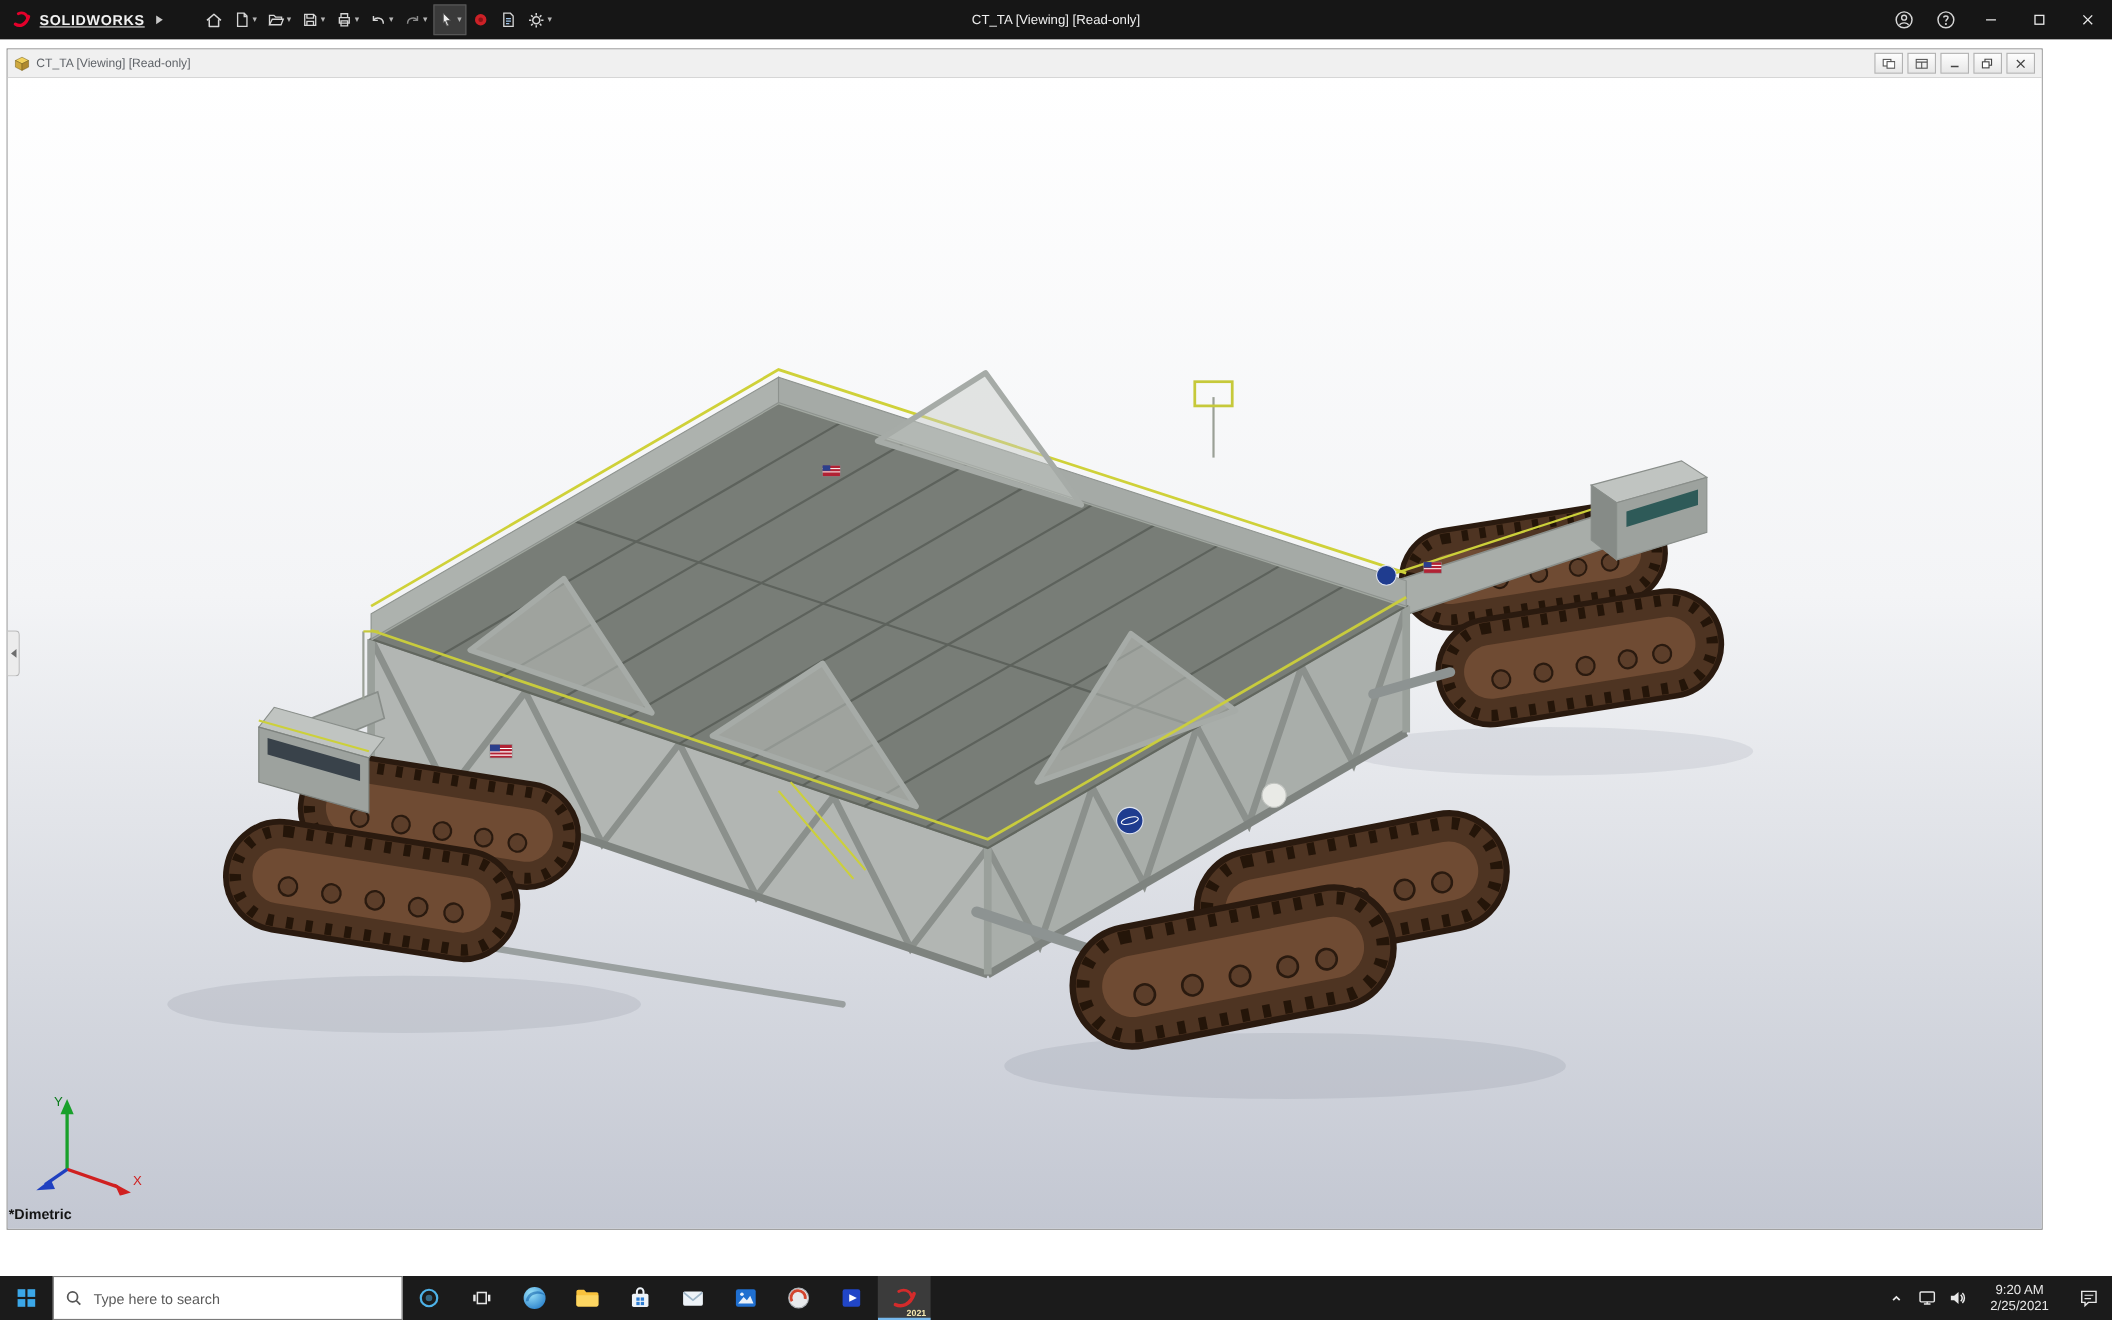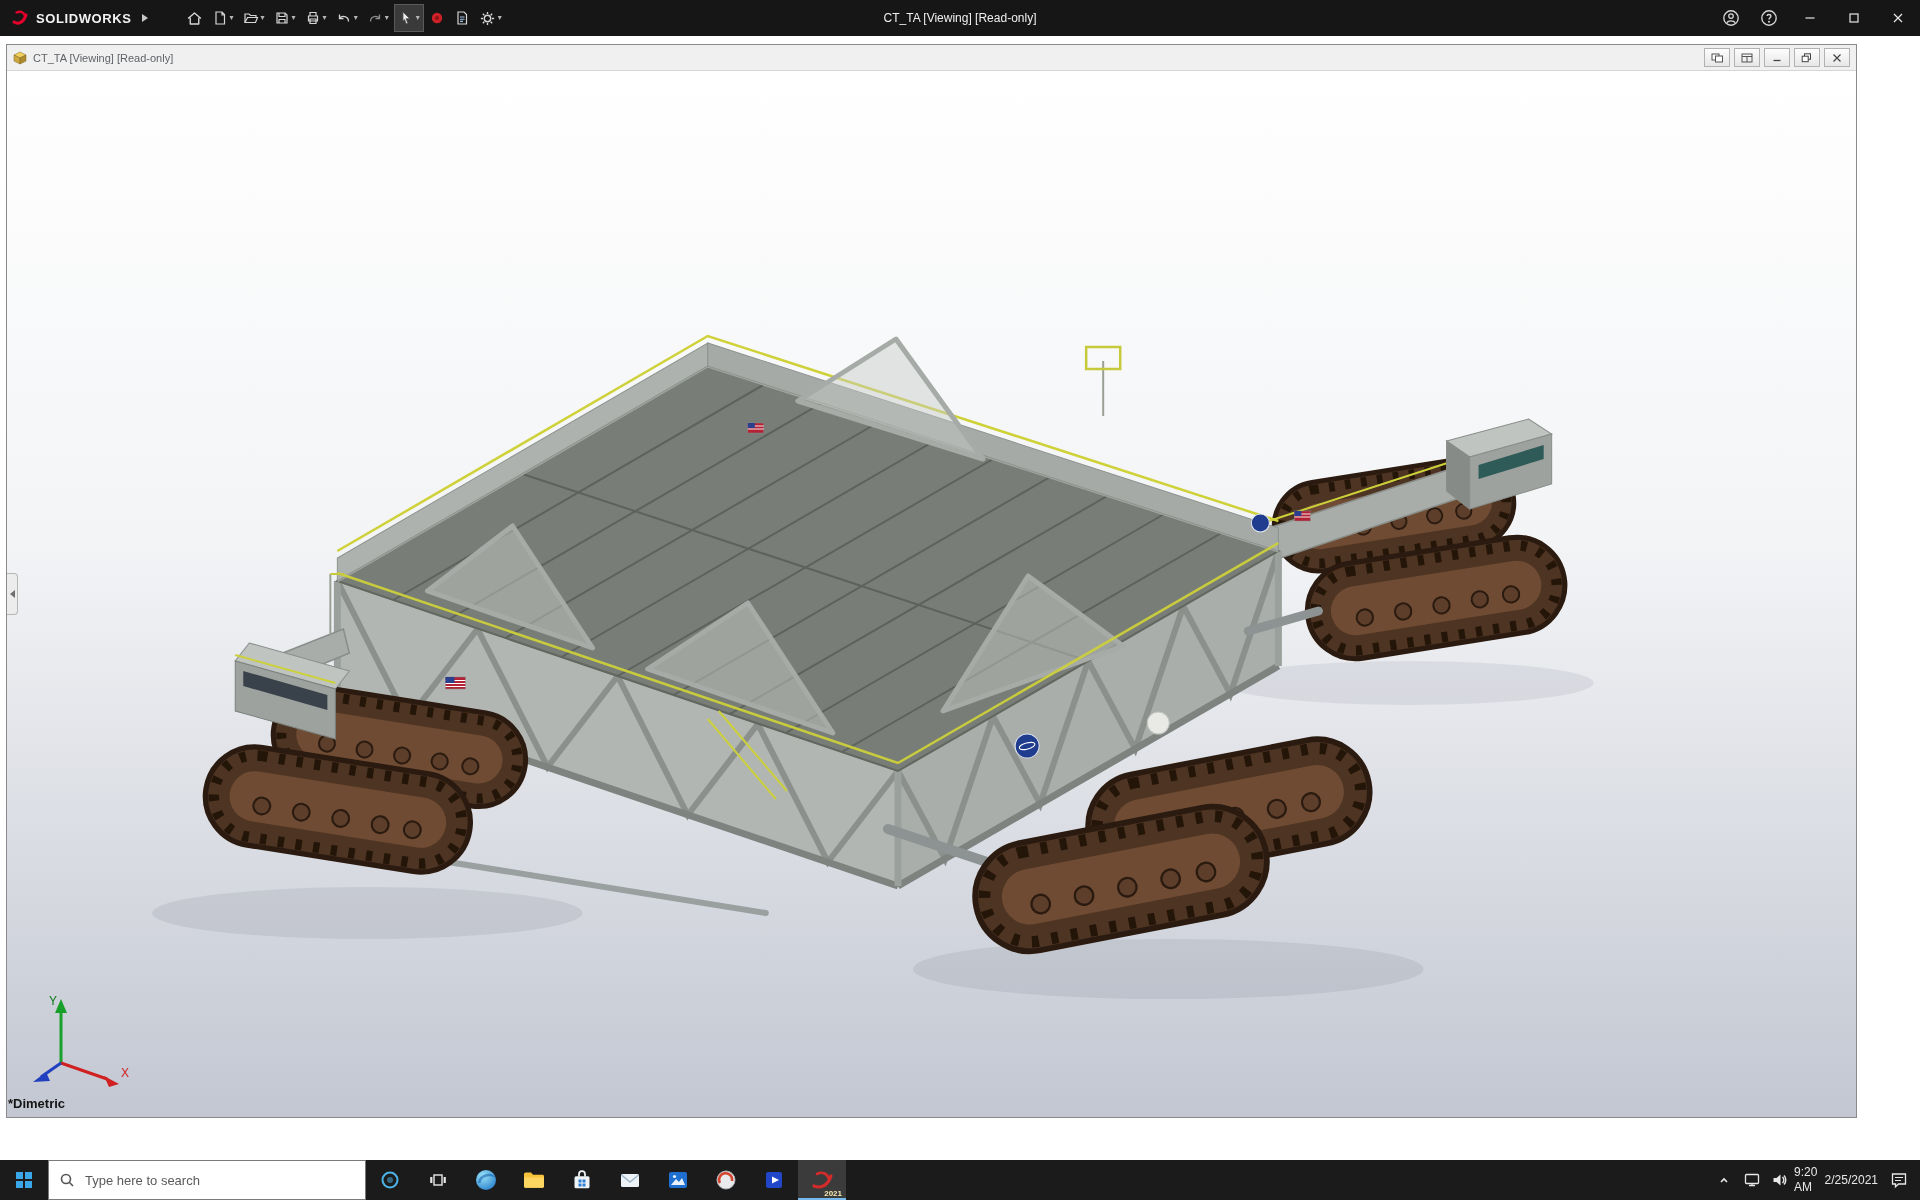--- a/index.html
+++ b/index.html
@@ -3,21 +3,21 @@
 <meta charset="utf-8">
 <style>
   * { margin:0; padding:0; box-sizing:border-box; }
   html,body { width:1920px; height:1200px; overflow:hidden;
     font-family:"Liberation Sans", sans-serif; user-select:none; }
   .screen { width:1920px; height:1200px; display:flex; flex-direction:column; background:#fff; }
 
   
   .app-titlebar { height:36px; flex:0 0 auto; background:#161616; display:flex;
     align-items:center; color:#e8e8e8; position:relative; }
-  .brand { display:flex; align-items:center; gap:6px; padding-left:10px; }
+  .brand { display:flex; align-items:center; gap:6px; padding-left:10px;text-decoration:underline; }
   .brand-text { font-size:13px; font-weight:700; letter-spacing:.6px; color:#f2f2f2; }
   .expand-arrow { margin-left:10px; width:0; height:0; border-left:6px solid #c9c9c9;
     border-top:4px solid transparent; border-bottom:4px solid transparent; }
   .toolbar { display:flex; align-items:center; margin-left:34px; gap:1px; }
   .tb { background:transparent; border:1px solid transparent; height:28px; padding:0 3px;
     display:flex; align-items:center; gap:2px; cursor:default; }
   .tb svg { display:block; }
   .tb.active { background:#3a3a3a; border:1px solid #5a5a5a; }
   .caret { font-size:8px; color:#b5b5b5; line-height:1; }
   .app-title { position:absolute; left:50%; top:50%; transform:translate(-50%,-50%);
@@ -58,21 +58,21 @@
     background:#ffffff; border:1px solid #7a7a7a; }
   .search-wrap svg { position:absolute; left:10px; }
   .search-input { width:100%; height:100%; border:none; outline:none; background:transparent;
     padding-left:36px; font-size:13px; color:#333; font-family:"Liberation Sans",sans-serif; }
   .search-input::placeholder { color:#5a5a5a; opacity:1; }
   .tk-app { width:48px; display:flex; align-items:center; justify-content:center; position:relative; }
   .tk-app.active { background:rgba(255,255,255,.14); box-shadow:inset 0 -2px 0 #76b9ed;text-decoration:underline; }
   .sw-badge { position:absolute; right:4px; bottom:2px; font-size:8px; color:#f5e9b0; font-weight:700; }
   .tray { margin-left:auto; display:flex; align-items:stretch; }
   .tray-btn { width:28px; display:flex; align-items:center; justify-content:center; }
-  .clock { width:84px; display:flex; flex-direction:row; align-items:center; justify-content:center;
+  .clock { width:84px; display:flex; flex-direction:column; align-items:center; justify-content:center;
     font-size:12px; line-height:1.25; }
   .action-center { width:42px; display:flex; align-items:center; justify-content:center; }
 </style>
 </head>
 <body>
 
 <div class="screen">
 
   <header class="app-titlebar">
     <div class="brand">

